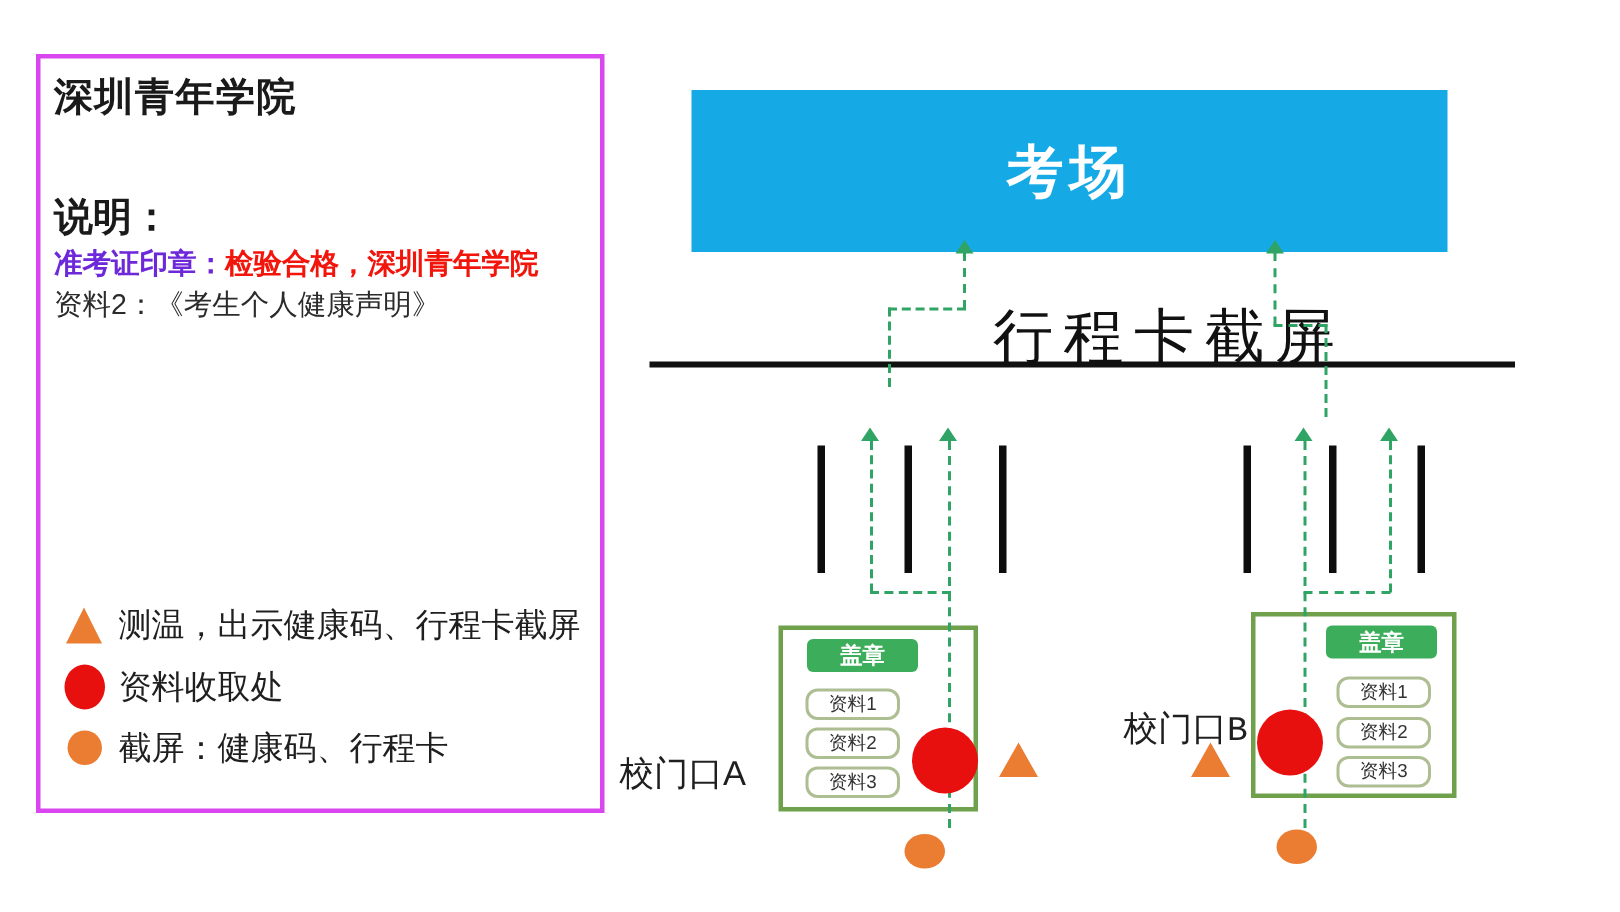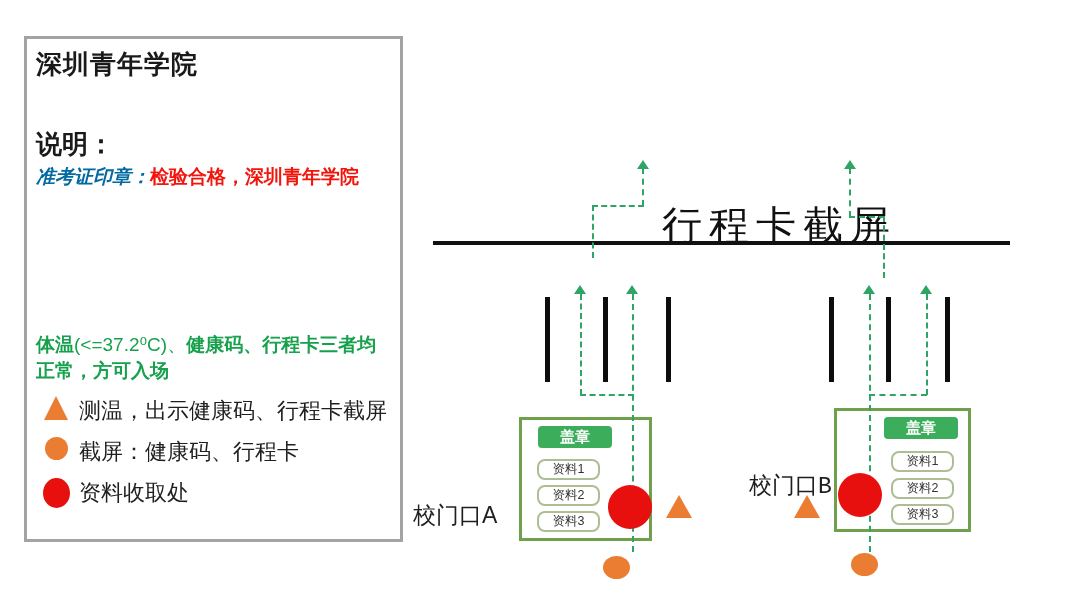--- a/index.html
+++ b/index.html
@@ -2,33 +2,33 @@
 <html><head>
 <meta charset="utf-8">
 <style>
   html,body{margin:0;padding:0;background:#ffffff;}
   .stage{
     position:relative;width:1080px;height:608px;background:#ffffff;overflow:hidden;
     font-family:"Liberation Sans","DejaVu Sans",sans-serif;color:#1a1a1a;
   }
   
   .info-panel{position:absolute;left:24px;top:36px;width:379px;height:506px;
-    border:3px solid #a3a3a3;box-sizing:border-box;background:#fff;}
+    border:3px solid #d946ef;box-sizing:border-box;background:#fff;}
   .panel-title{position:absolute;left:9px;top:8px;font-size:26px;font-weight:bold;letter-spacing:1px;}
   .panel-heading{position:absolute;left:9px;top:88px;font-size:26px;font-weight:bold;}
   .stamp-note{position:absolute;left:9px;top:126px;width:356px;font-size:19px;font-weight:bold;line-height:24px;}
-  .stamp-note .g{color:#0369a1;font-style:italic;}
+  .stamp-note .g{color:#6d28d9;}
   .stamp-note .r{color:#F2150C;}
   .materials{position:absolute;left:9px;top:151px;width:358px;font-size:19px;line-height:27px;color:#2b2b2b;}
   .mat-row{padding-left:62px;text-indent:-62px;}
   .temp-note{position:absolute;left:9px;top:293px;width:358px;font-size:19px;font-weight:bold;
     color:#17A14D;line-height:26px;}
   .temp-note .thin{font-weight:400;}
   .legend{position:absolute;left:6px;top:357px;width:360px;}
-  .legend-row{display:flex;align-items:flex-start;height:41px;}
+  .legend-row{display:flex;align-items:center;height:41px;}
   .legend-icon{width:46px;display:flex;justify-content:center;align-items:center;flex:0 0 46px;}
   .legend-label{font-size:22px;color:#1f1f1f;}
   .tri-orange{width:0;height:0;border-left:12px solid transparent;border-right:12px solid transparent;
     border-bottom:24px solid #EB7D33;}
   .dot-orange{width:23px;height:23px;border-radius:50%;background:#EB7D33;}
   .dot-red{width:27px;height:30px;border-radius:50%;background:#E8100F;}
   
   .exam-room{position:absolute;left:461px;top:60px;width:504px;height:108px;background:#15A9E5;
     display:flex;align-items:center;justify-content:center;}
   .exam-room-label{font-size:38px;font-weight:bold;color:#ffffff;letter-spacing:4px;}
@@ -59,48 +59,51 @@
 
   <div class="info-panel">
     <div class="panel-title">深圳青年学院</div>
     <div class="panel-heading">说明：</div>
 
     <div class="stamp-note">
       <span class="g">准考证印章：</span><span class="r">检验合格，深圳青年学院</span>
     </div>
 
     <div class="materials">
+      <div class="mat-row">
+        <span>资料2：</span><span>《考生个人健康声明》</span>
+      </div>
     </div>
 
-    <div class="temp-note">
-      <span>体温</span><span class="thin">(&lt;=37.2⁰C)、</span><span>健康码、行程卡三者均正常，方可入场</span>
-    </div>
 
     <div class="legend">
       <div class="legend-row">
         <span class="legend-icon">
             <span class="tri-orange"></span>
           </span>
         <span class="legend-label">测温，出示健康码、行程卡截屏</span>
       </div>
       <div class="legend-row">
         <span class="legend-icon">
+            <span class="dot-red"></span>
+          </span>
+        <span class="legend-label">资料收取处</span>
+      </div>
+      <div class="legend-row">
+        <span class="legend-icon">
             <span class="dot-orange"></span>
           </span>
         <span class="legend-label">截屏：健康码、行程卡</span>
       </div>
-      <div class="legend-row">
-        <span class="legend-icon">
-            <span class="dot-red"></span>
-          </span>
-        <span class="legend-label">资料收取处</span>
-      </div>
     </div>
   </div>
 
+  <div class="exam-room">
+    <span class="exam-room-label">考场</span>
+  </div>
   <div class="gate-label">行程卡截屏</div>
   <div class="gate-line"></div>
 
   <div class="bar" style="left:545px;"></div>
   <div class="bar" style="left:603px;"></div>
   <div class="bar" style="left:666px;"></div>
   <div class="bar" style="left:829px;"></div>
   <div class="bar" style="left:886px;"></div>
   <div class="bar" style="left:945px;"></div>
 

